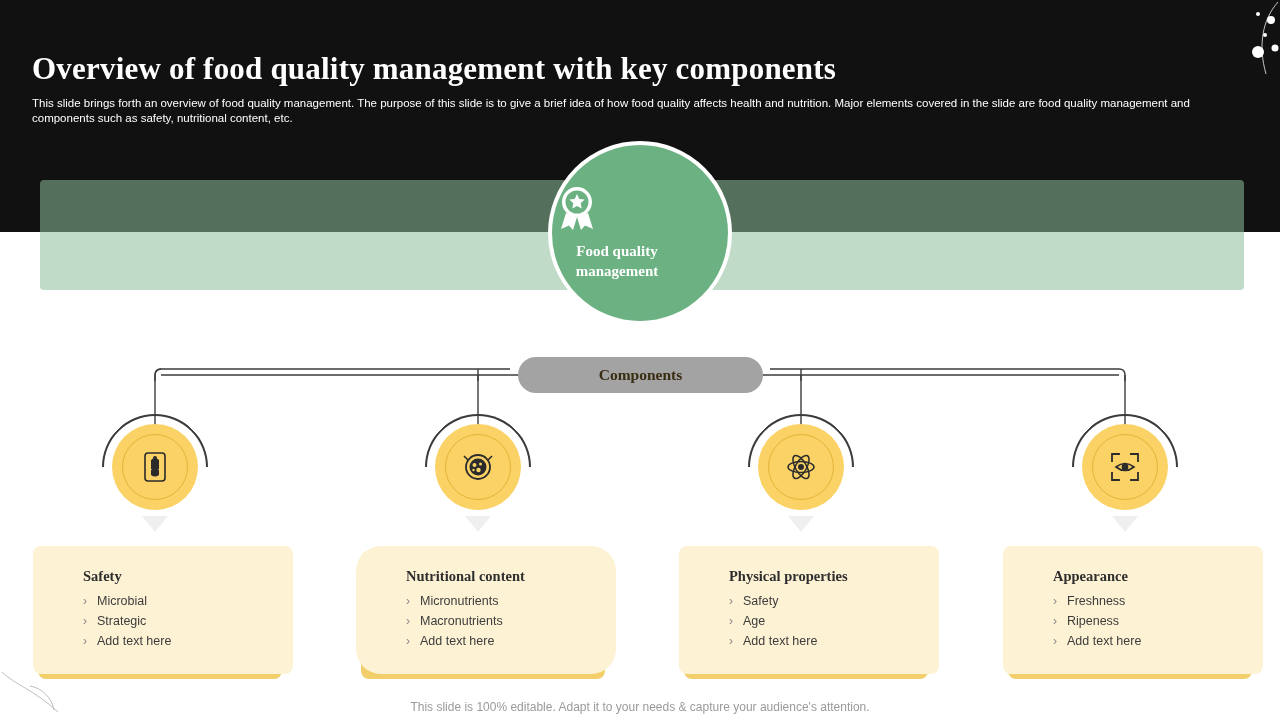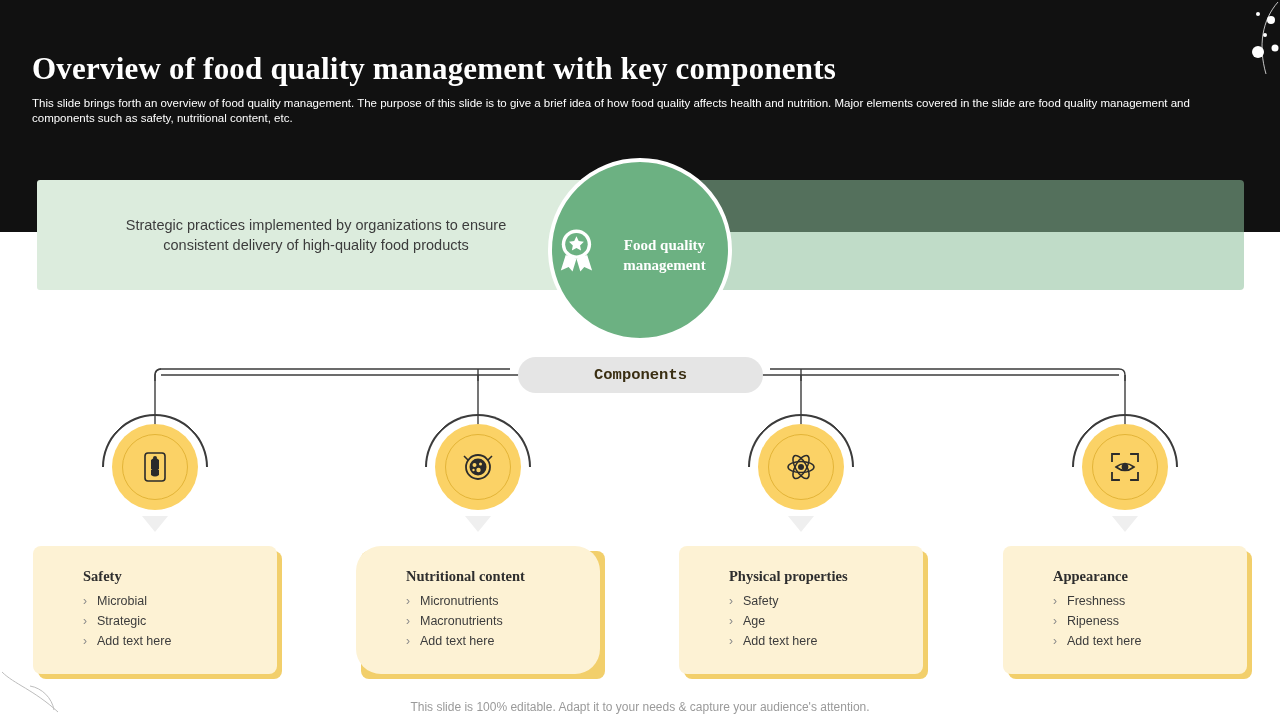--- a/index.html
+++ b/index.html
@@ -87,28 +87,28 @@
   .banner-text {
     color: #3c3c3c;
     font-size: 14.5px;
     line-height: 20px;
   }
   .banner-l .banner-text { text-align: center; width: 430px; }
   .banner-r .banner-text { text-align: left; width: 420px; margin-left: 78px; }
 
   .center-circle {
     position: absolute;
-    left: 548px; top: 158px;
+    left: 548px; top: 141px;
     width: 184px; height: 184px;
     border-radius: 50%;
     background: #6cb182;
     border: 4px solid #ffffff;
     box-sizing: border-box;
     display: flex;
-    align-items: center;
+    flex-direction: column;
     justify-content: center;
   }
   .center-label {
     margin-top: 10px;
     color: #ffffff;
     font-family: "Liberation Serif", serif;
     font-weight: bold;
     font-size: 15px;
     line-height: 20px;
     text-align: center;
@@ -121,27 +121,27 @@
     left: 0; top: 330px;
     width: 1280px; height: 260px;
     pointer-events: none;
   }
 
   
   .components-pill {
     position: absolute;
     left: 518px; top: 357px;
     width: 245px; height: 36px;
-    background: #e5e5e5;
+    background: #a3a3a3;
     border-radius: 18px;
     display: flex;
     align-items: center;
     justify-content: center;
     color: #3a2e12;
-    font-family: Liberation Mono, monospace;
+    font-family: Liberation Serif, serif;
     font-weight: bold;
     font-size: 15.5px;
   }
 
   
   .icon-node {
     position: absolute;
     width: 86px; height: 86px;
   }
   .icon-node .ring {
@@ -175,20 +175,21 @@
     justify-content: center;
   }
 
   
   .card {
     position: absolute;
     width: 244px;
     height: 128px;
     background: #fdf2d4;
     border-radius: 8px;
+    padding-left: 16px;
   }
   .card-shadow {
     position: absolute;
     width: 244px;
     height: 128px;
     background: #f2cf6b;
     border-radius: 8px;
   }
   .card-title {
     position: absolute;
@@ -246,23 +247,20 @@
   <circle cx="88" cy="14" r="2" fill="#ffffff"></circle>
 </svg>
 
 <h1 class="page-title">Overview of food quality management with key components</h1>
 <p class="page-subtitle">This slide brings forth an overview of food quality management. The purpose of this slide is to give a brief idea of how food quality affects health and nutrition. Major elements covered in the slide are food quality management and components such as safety, nutritional content, etc.</p>
 
 <div class="banner-wrap">
   <div class="banner-shadow-l"></div>
   <div class="banner-shadow-r"></div>
 
-  <div class="banner-l">
-    <div class="banner-text">Strategic practices implemented by organizations to ensure consistent delivery of high-quality food products</div>
-  </div>
 
 </div>
 
 <div class="center-circle">
   <svg width="50" height="46" viewBox="0 0 50 46">
     <circle cx="25" cy="17" r="15" fill="#ffffff"></circle>
     <circle cx="25" cy="17" r="11.5" fill="#6cb182"></circle>
     <path d="M25 9 l2.3 4.9 5.3.7-3.9 3.7 1 5.3-4.7-2.6-4.7 2.6 1-5.3-3.9-3.7 5.3-.7z" fill="#ffffff"></path>
     <path d="M14 28 L9 44 L17 40.5 L21 45 L25 32 Z" fill="#ffffff"></path>
     <path d="M36 28 L41 44 L33 40.5 L29 45 L25 32 Z" fill="#ffffff"></path>

